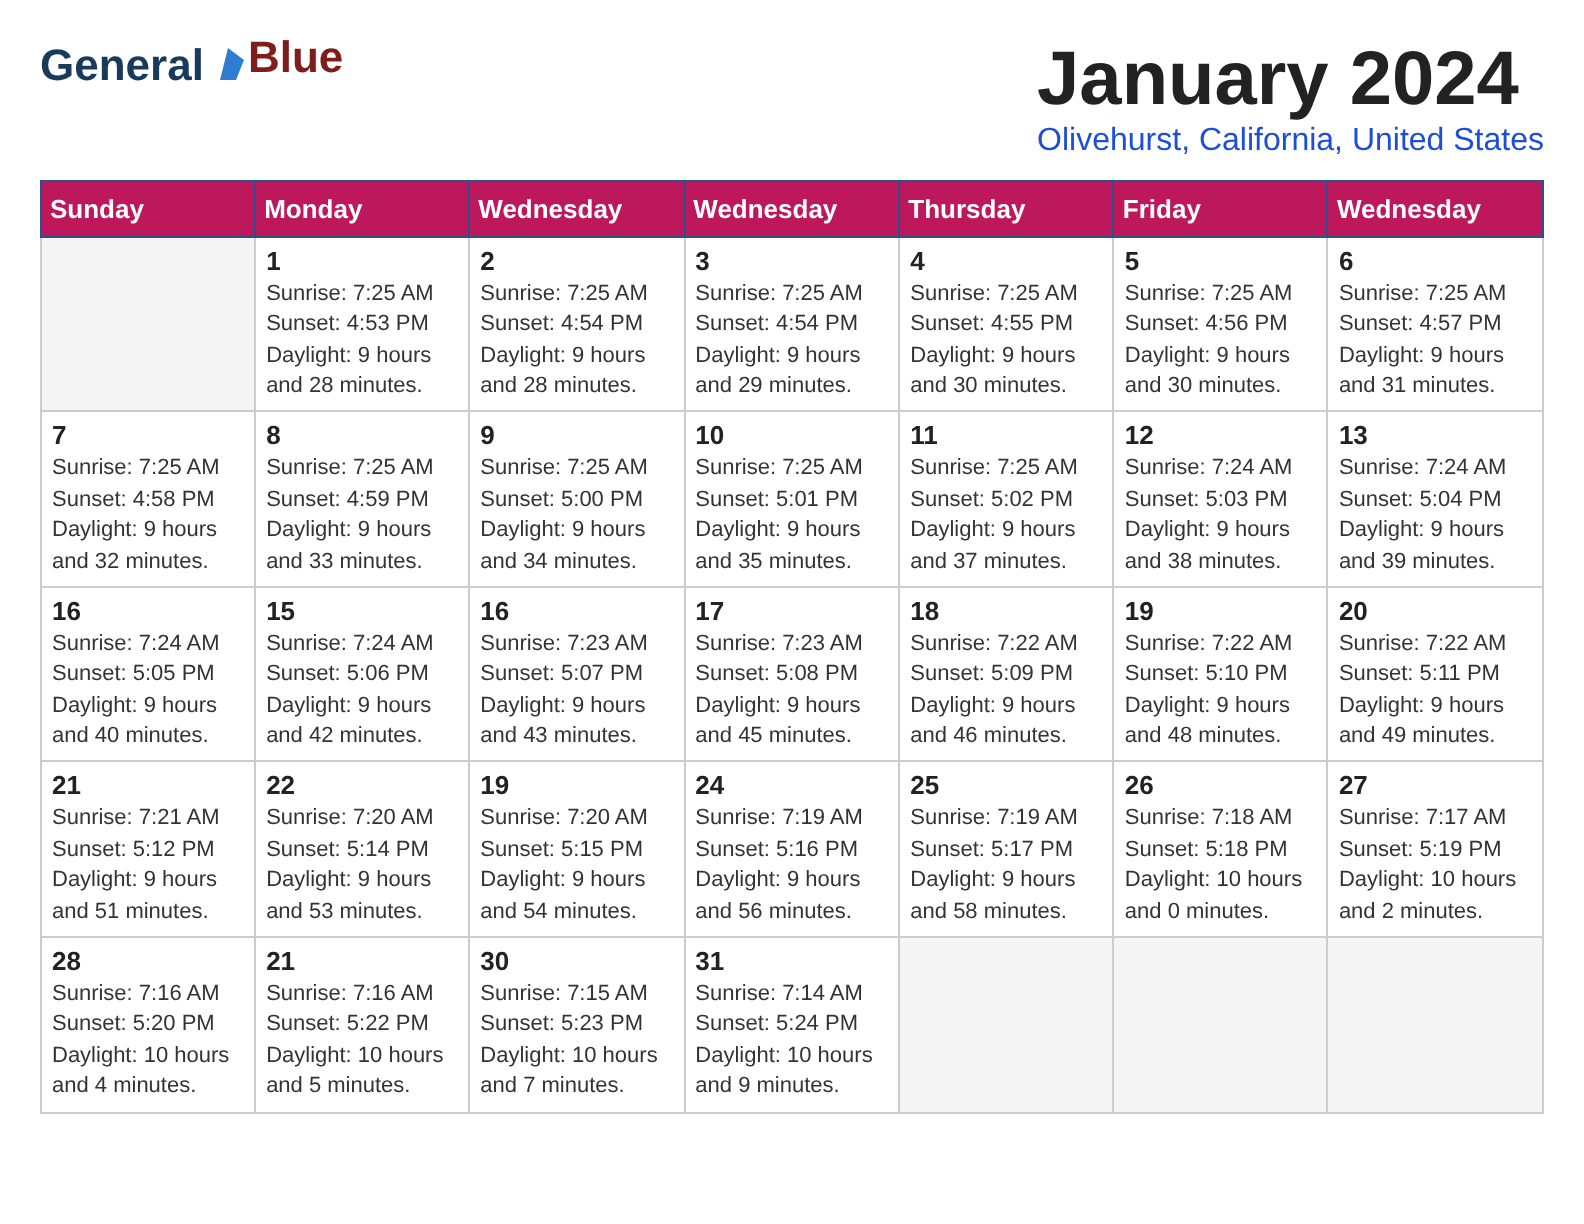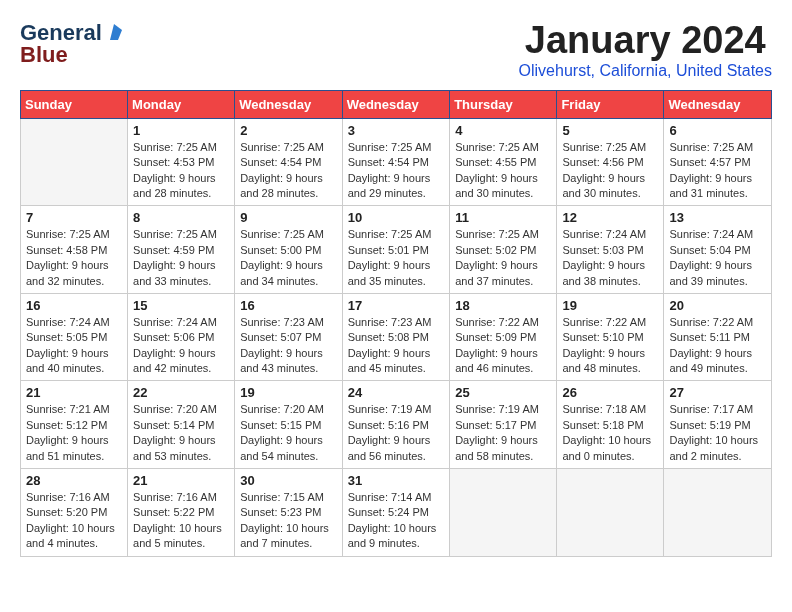--- a/index.html
+++ b/index.html
@@ -11,47 +11,47 @@
       padding: 20px;
     }
     .header-area {
       display: flex;
       justify-content: space-between;
       align-items: flex-start;
       margin-bottom: 10px;
     }
     .logo {
       display: flex;
-      flex-direction: column;
+      flex-direction: row;
       align-items: flex-start;
     }
     .logo-line {
       display: flex;
       align-items: center;
     }
     .title-area {
-      text-align: center;
+      text-align: left;
     }
     .calendar-title {
       font-size: 38px;
       font-weight: bold;
       color: #222;
       line-height: 1.1;
     }
     .calendar-subtitle {
       font-size: 16px;
       color: #1d4ed8;
     }
     table {
       width: 100%;
       border-collapse: collapse;
       font-size: 11px;
     }
     th {
-      background: #ef4444;
+      background: #be185d;
       color: #fff;
       padding: 6px 4px;
       text-align: left;
       font-size: 13px;
       font-weight: bold;
       border: 1px solid #2a5090;
     }
     td {
       border: 1px solid #ccc;
       vertical-align: top;

